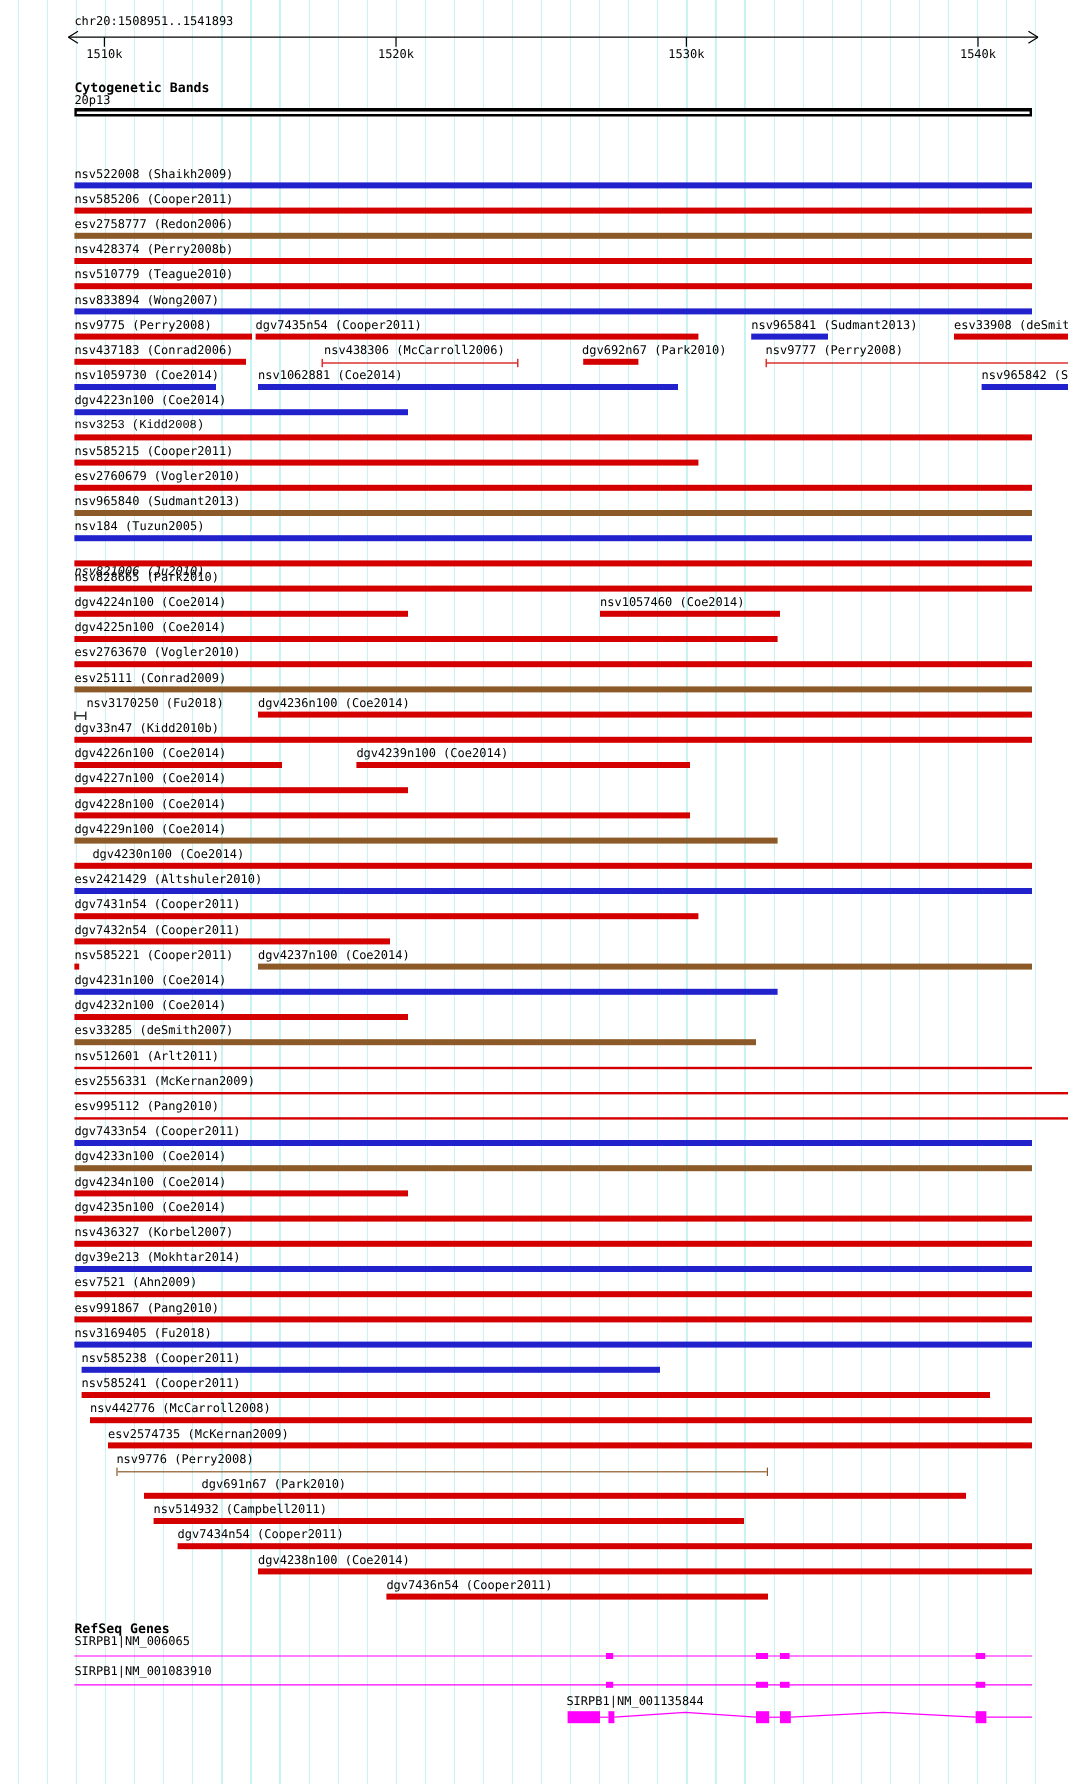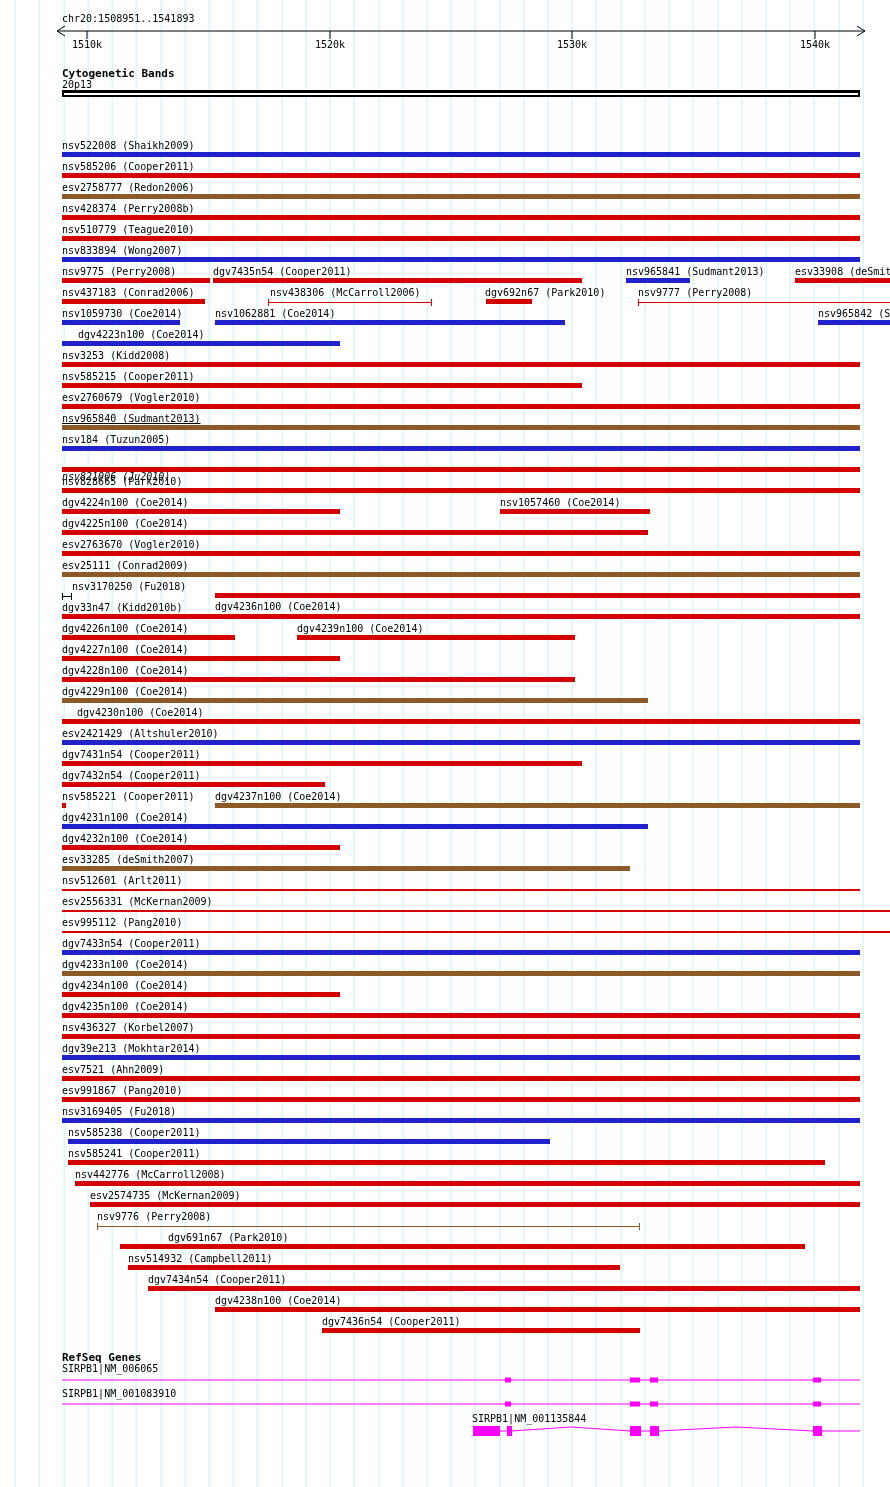--- a/index.html
+++ b/index.html
@@ -61,29 +61,29 @@
       <div class="lbl" style="position: absolute; left: 638px; top: 287px;">nsv9777 (Perry2008)</div>
       <div style="position: absolute; left: 638px; top: 299px; width: 252px; height: 7px; border-left: 1px solid rgb(212, 0, 0); border-right: 1px solid rgb(212, 0, 0);">
         <div style="position: absolute; left: 0px; top: 3px; width: 100%; height: 1px; background: rgb(212, 0, 0);"></div>
       </div>
       <div class="lbl" style="position: absolute; left: 62px; top: 308px;">nsv1059730 (Coe2014)</div>
       <div style="position: absolute; left: 62px; top: 320px; width: 118px; height: 5px; background: rgb(34, 34, 204);"></div>
       <div class="lbl" style="position: absolute; left: 215px; top: 308px;">nsv1062881 (Coe2014)</div>
       <div style="position: absolute; left: 215px; top: 320px; width: 350px; height: 5px; background: rgb(34, 34, 204);"></div>
       <div class="lbl" style="position: absolute; left: 818px; top: 308px;">nsv965842 (Su</div>
       <div style="position: absolute; left: 818px; top: 320px; width: 72px; height: 5px; background: rgb(34, 34, 204);"></div>
-      <div class="lbl" style="position: absolute; left: 62px; top: 329px; margin-left: 16px;">dgv4223n100 (Coe2014)</div>
+      <div class="lbl" style="position: absolute; left: 62px; top: 329px;">dgv4223n100 (Coe2014)</div>
       <div style="position: absolute; left: 62px; top: 341px; width: 278px; height: 5px; background: rgb(34, 34, 204);"></div>
-      <div class="lbl" style="position: absolute; left: 62px; top: 350px;">nsv3253 (Kidd2008)</div>
+      <div class="lbl" style="position: absolute; left: 62px; top: 350px; font-family: Liberation Mono, monospace;">nsv3253 (Kidd2008)</div>
       <div style="position: absolute; left: 62px; top: 362px; width: 798px; height: 5px; background: rgb(212, 0, 0);"></div>
       <div class="lbl" style="position: absolute; left: 62px; top: 371px;">nsv585215 (Cooper2011)</div>
       <div style="position: absolute; left: 62px; top: 383px; width: 520px; height: 5px; background: rgb(212, 0, 0);"></div>
       <div class="lbl" style="position: absolute; left: 62px; top: 392px;">esv2760679 (Vogler2010)</div>
       <div style="position: absolute; left: 62px; top: 404px; width: 798px; height: 5px; background: rgb(212, 0, 0);"></div>
-      <div class="lbl" style="position: absolute; left: 62px; top: 413px; text-decoration: underline;">nsv965840 (Sudmant2013)</div>
+      <div class="lbl" style="position: absolute; left: 62px; top: 413px;">nsv965840 (Sudmant2013)</div>
       <div style="position: absolute; left: 62px; top: 425px; width: 798px; height: 5px; background: rgb(140, 90, 40);"></div>
       <div class="lbl" style="position: absolute; left: 62px; top: 434px;">nsv184 (Tuzun2005)</div>
       <div style="position: absolute; left: 62px; top: 446px; width: 798px; height: 5px; background: rgb(34, 34, 204);"></div>
       <div class="lbl" style="position: absolute; left: 62px; top: 471px; font-style: italic;">nsv821006 (Ju2010)</div>
       <div style="position: absolute; left: 62px; top: 467px; width: 798px; height: 5px; background: rgb(212, 0, 0);"></div>
       <div class="lbl" style="position: absolute; left: 62px; top: 476px;">nsv828665 (Park2010)</div>
       <div style="position: absolute; left: 62px; top: 488px; width: 798px; height: 5px; background: rgb(212, 0, 0);"></div>
       <div class="lbl" style="position: absolute; left: 62px; top: 497px;">dgv4224n100 (Coe2014)</div>
       <div style="position: absolute; left: 62px; top: 509px; width: 278px; height: 5px; background: rgb(212, 0, 0);"></div>
       <div class="lbl" style="position: absolute; left: 500px; top: 497px;">nsv1057460 (Coe2014)</div>
@@ -91,21 +91,21 @@
       <div class="lbl" style="position: absolute; left: 62px; top: 518px;">dgv4225n100 (Coe2014)</div>
       <div style="position: absolute; left: 62px; top: 530px; width: 586px; height: 5px; background: rgb(212, 0, 0);"></div>
       <div class="lbl" style="position: absolute; left: 62px; top: 539px;">esv2763670 (Vogler2010)</div>
       <div style="position: absolute; left: 62px; top: 551px; width: 798px; height: 5px; background: rgb(212, 0, 0);"></div>
       <div class="lbl" style="position: absolute; left: 62px; top: 560px;">esv25111 (Conrad2009)</div>
       <div style="position: absolute; left: 62px; top: 572px; width: 798px; height: 5px; background: rgb(140, 90, 40);"></div>
       <div class="lbl" style="position: absolute; left: 72px; top: 581px;">nsv3170250 (Fu2018)</div>
       <div style="position: absolute; left: 62px; top: 593px; width: 8px; height: 7px; border-left: 1px solid rgb(0, 0, 0); border-right: 1px solid rgb(0, 0, 0);">
         <div style="position: absolute; left: 0px; top: 3px; width: 100%; height: 1px; background: rgb(0, 0, 0);"></div>
       </div>
-      <div class="lbl" style="position: absolute; left: 215px; top: 581px; margin-top: 20px;">dgv4236n100 (Coe2014)</div>
+      <div class="lbl" style="position: absolute; left: 215px; top: 581px;">dgv4236n100 (Coe2014)</div>
       <div style="position: absolute; left: 215px; top: 593px; width: 645px; height: 5px; background: rgb(212, 0, 0);"></div>
       <div class="lbl" style="position: absolute; left: 62px; top: 602px;">dgv33n47 (Kidd2010b)</div>
       <div style="position: absolute; left: 62px; top: 614px; width: 798px; height: 5px; background: rgb(212, 0, 0);"></div>
       <div class="lbl" style="position: absolute; left: 62px; top: 623px;">dgv4226n100 (Coe2014)</div>
       <div style="position: absolute; left: 62px; top: 635px; width: 173px; height: 5px; background: rgb(212, 0, 0);"></div>
       <div class="lbl" style="position: absolute; left: 297px; top: 623px;">dgv4239n100 (Coe2014)</div>
       <div style="position: absolute; left: 297px; top: 635px; width: 278px; height: 5px; background: rgb(212, 0, 0);"></div>
       <div class="lbl" style="position: absolute; left: 62px; top: 644px;">dgv4227n100 (Coe2014)</div>
       <div style="position: absolute; left: 62px; top: 656px; width: 278px; height: 5px; background: rgb(212, 0, 0);"></div>
       <div class="lbl" style="position: absolute; left: 62px; top: 665px;">dgv4228n100 (Coe2014)</div>

